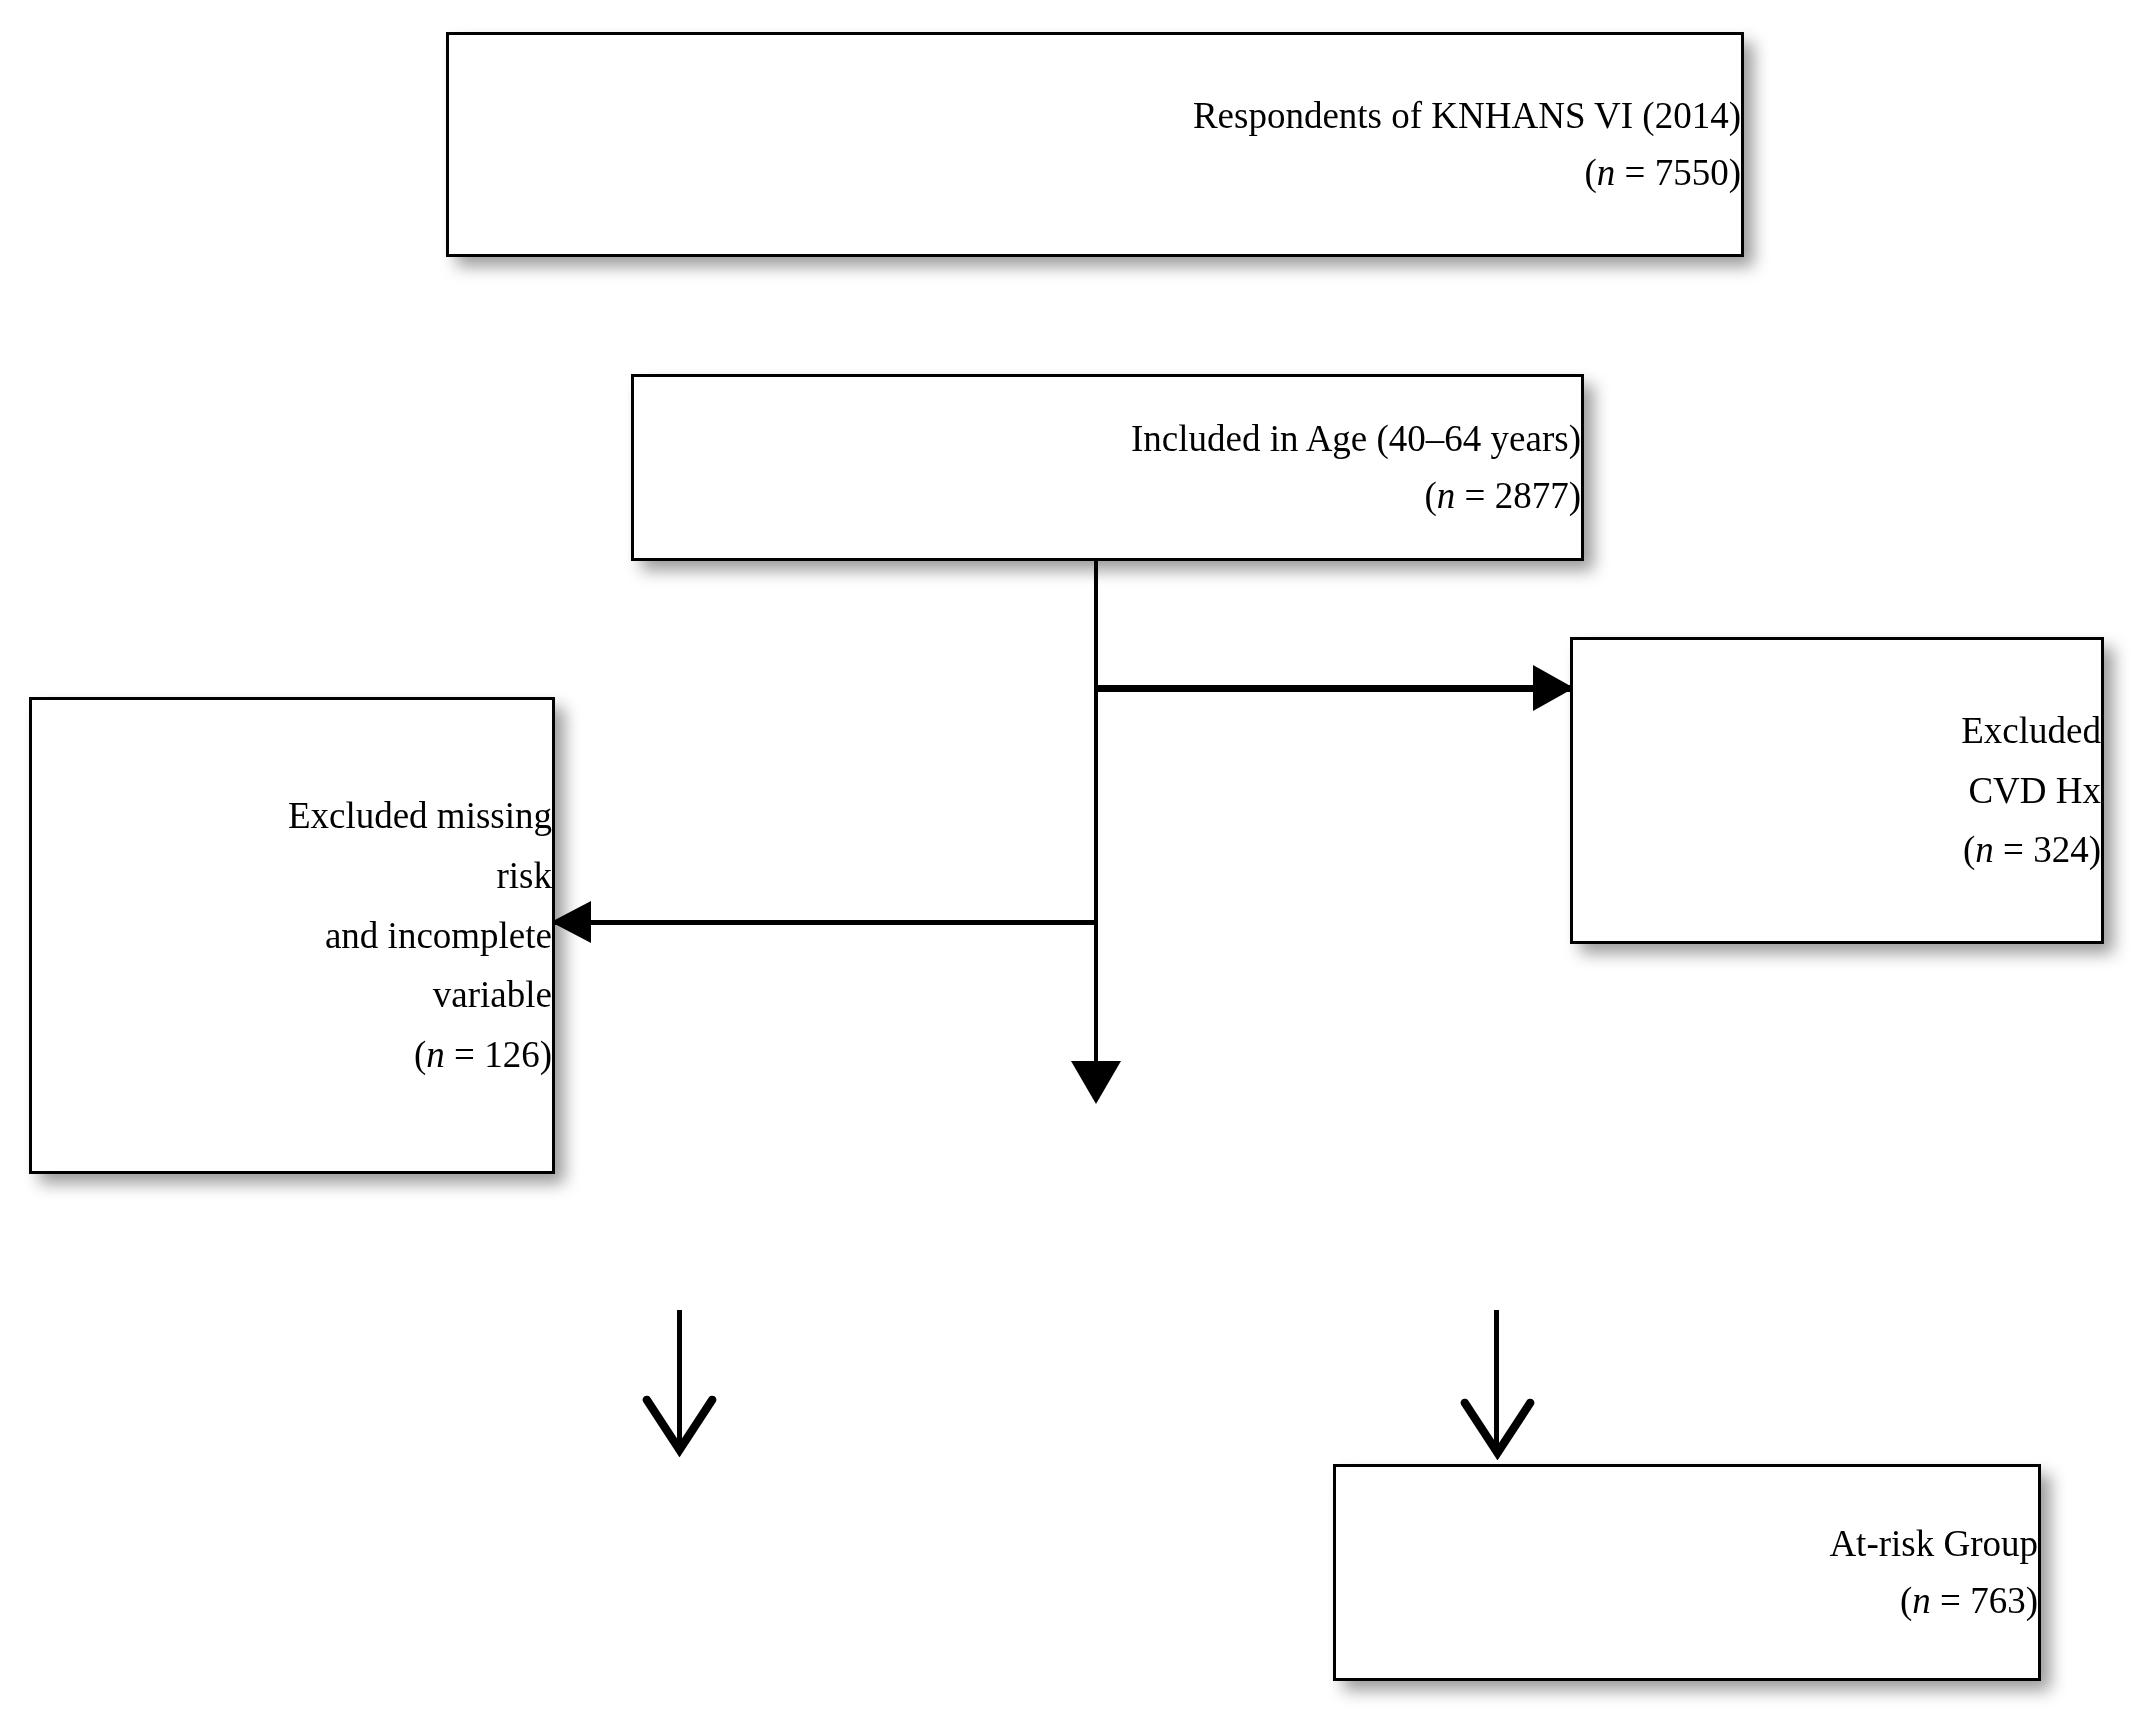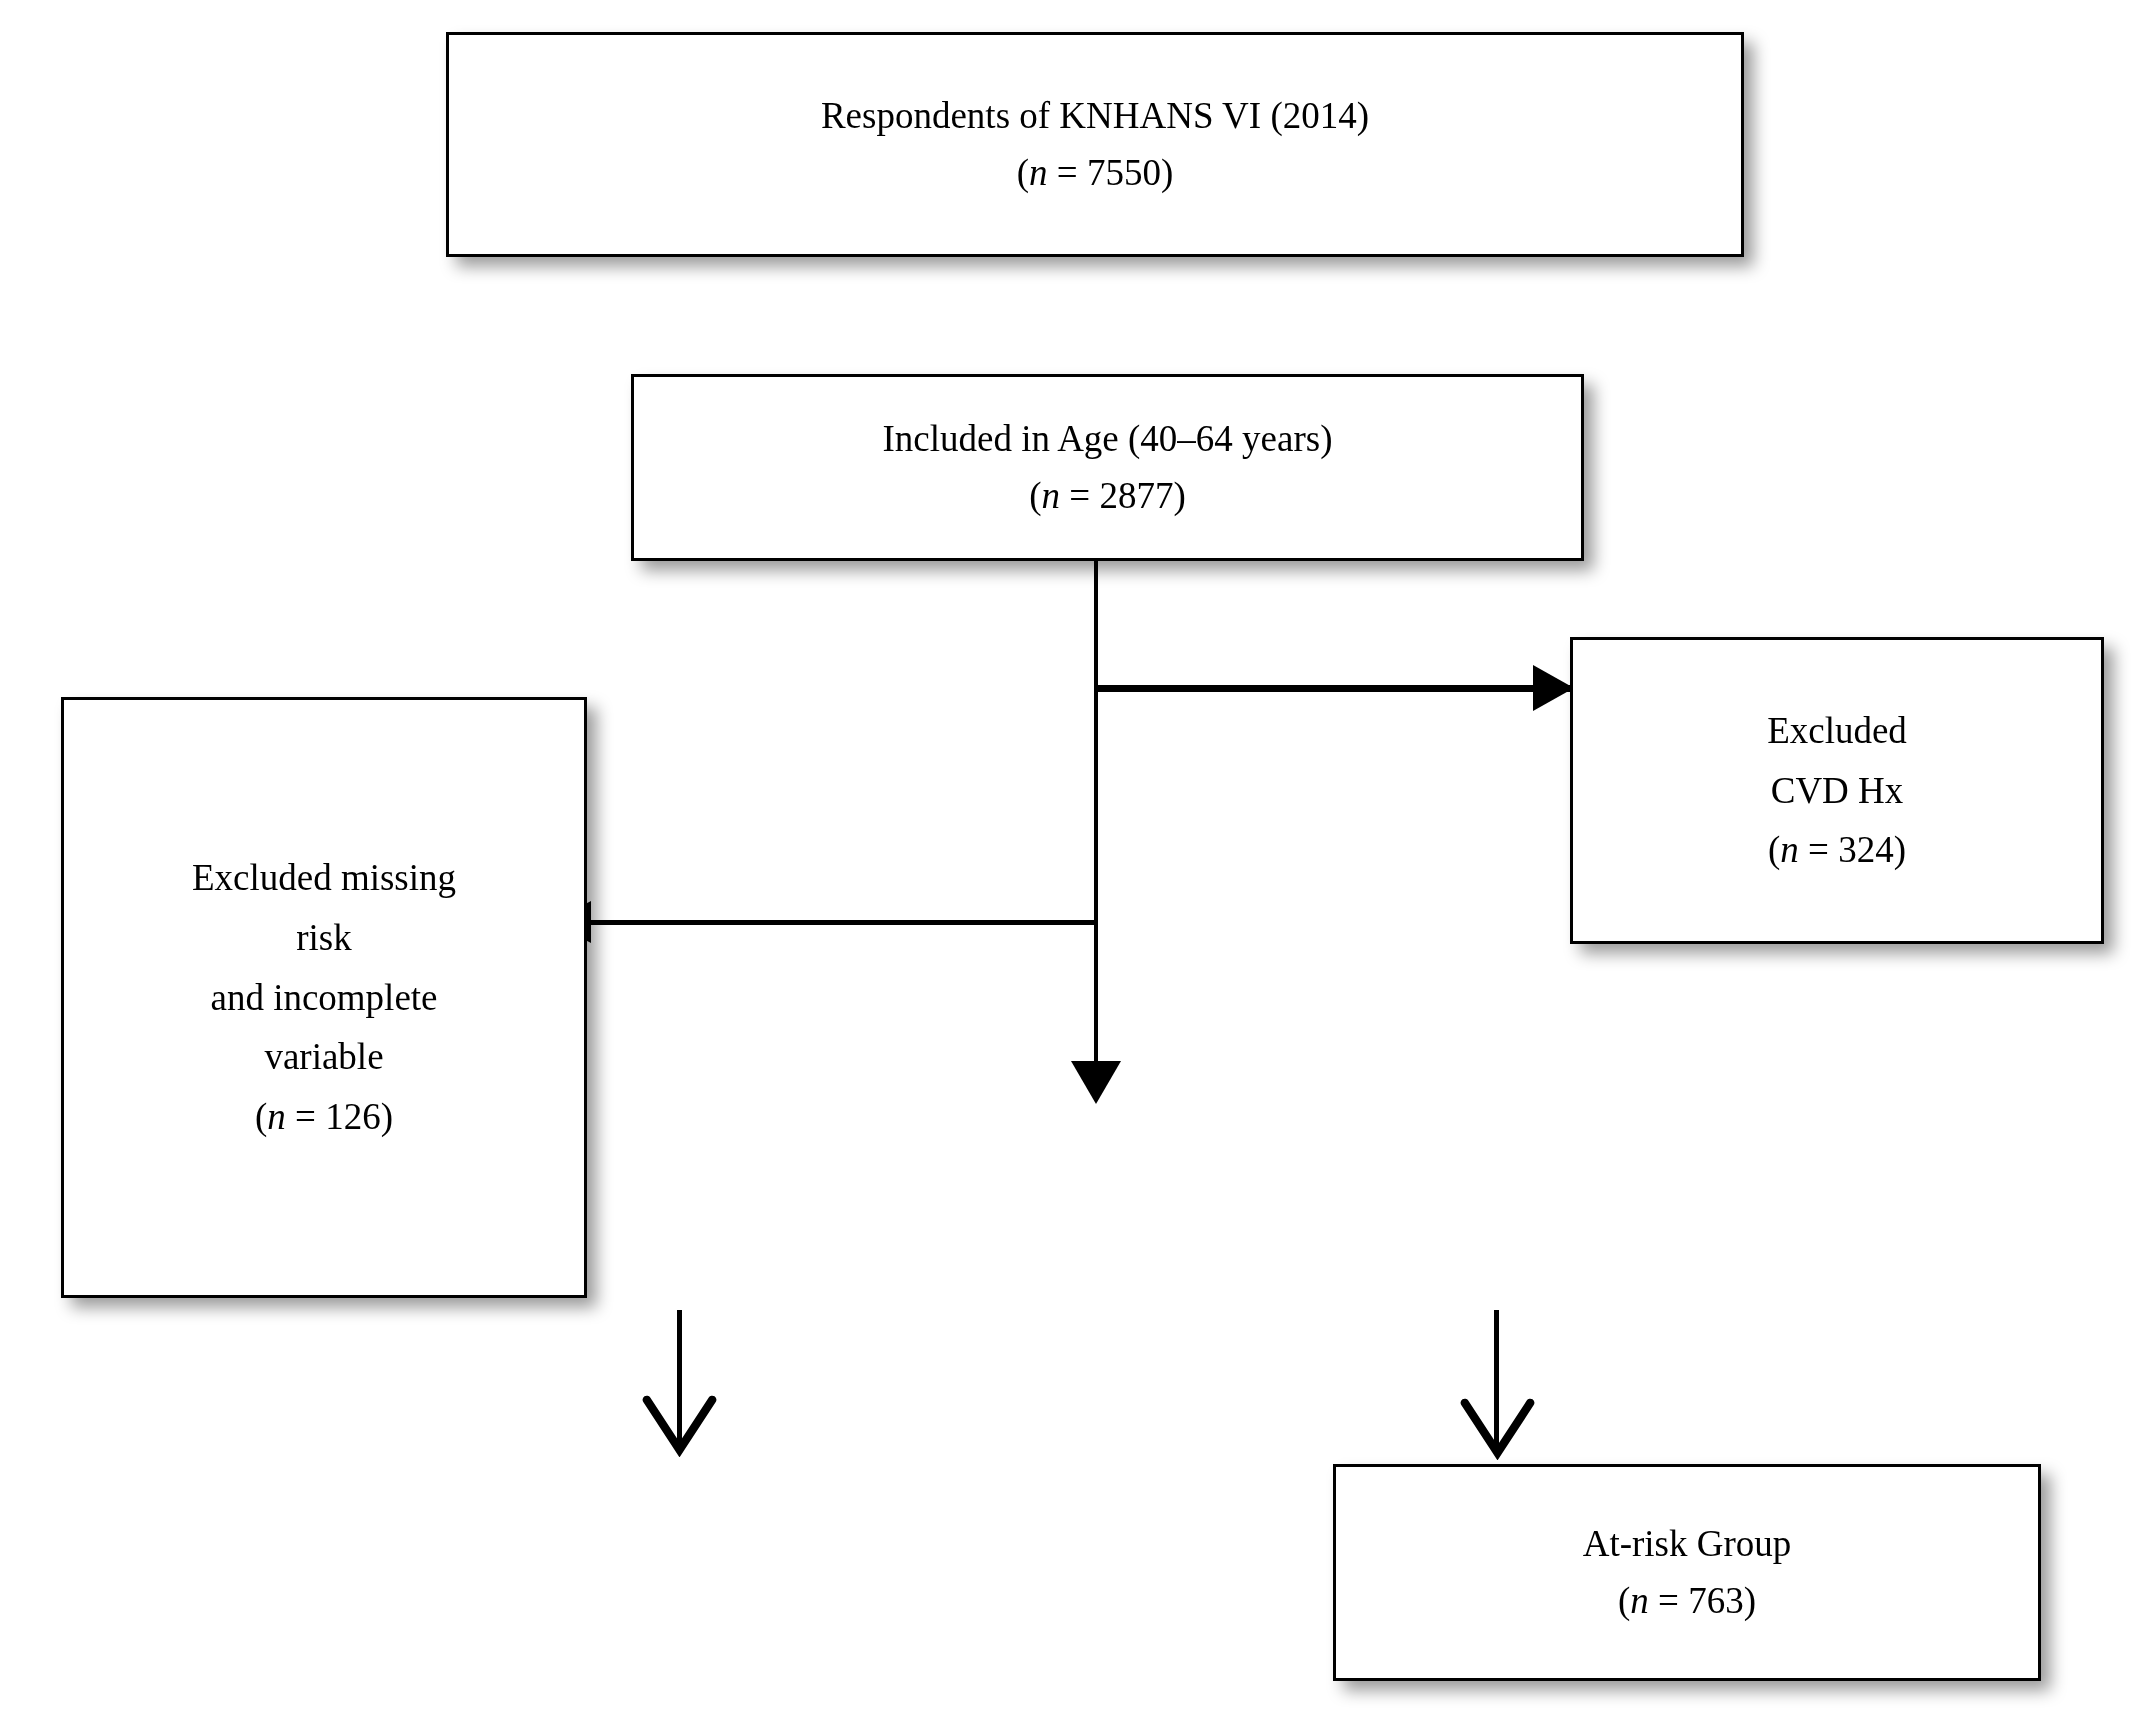--- a/index.html
+++ b/index.html
@@ -18,42 +18,42 @@
 
   
   .box {
     position: absolute;
     box-sizing: border-box;
     background: #ffffff;
     border: 3px solid #000000;
     box-shadow: 9.6px 9.6px 15.6px rgba(0,0,0,0.40);
     display: flex;
     flex-direction: column;
-    align-items: center;
+    align-items: flex-end;
     justify-content: center;
     text-align: center;
     color: #000000;
     z-index: 5;
   }
   .box .line {
     display: block;
     white-space: nowrap;
     line-height: 1.52;
     font-size: 37px;
   }
   .box .line.narrow { line-height: 1.62; }
 
   .nlabel { font-style: normal; }
   .nlabel em { font-style: italic; }
 
   
   #box-respondents   { left: 446px;  top: 32px;   width: 1298px; height: 225px; }
   #box-age           { left: 631px; top: 374px;  width: 953px; height: 187px; }
   #box-excl-cvd      { left: 1570px; top: 637px; width: 534px;  height: 307px; }
-  #box-excl-missing  { left: 29px;   top: 697px; width: 526px;  height: 601px; margin-left: 32px; }
+  #box-excl-missing  { left: 29px;   top: 697px; width: 526px;  height: 477px; }
   #box-included      { left: 631px; top: 1104px; width: 919px; height: 207px; }
   #box-low-risk      { left: 149px;  top: 1451px; width: 690px; height: 235px; }
   #box-at-risk       { left: 1333px; top: 1453px; width: 708px; height: 217px; margin-top: 11px; }
 
   
   .vline {
     position: absolute;
     background: #000000;
     z-index: 3;
   }

